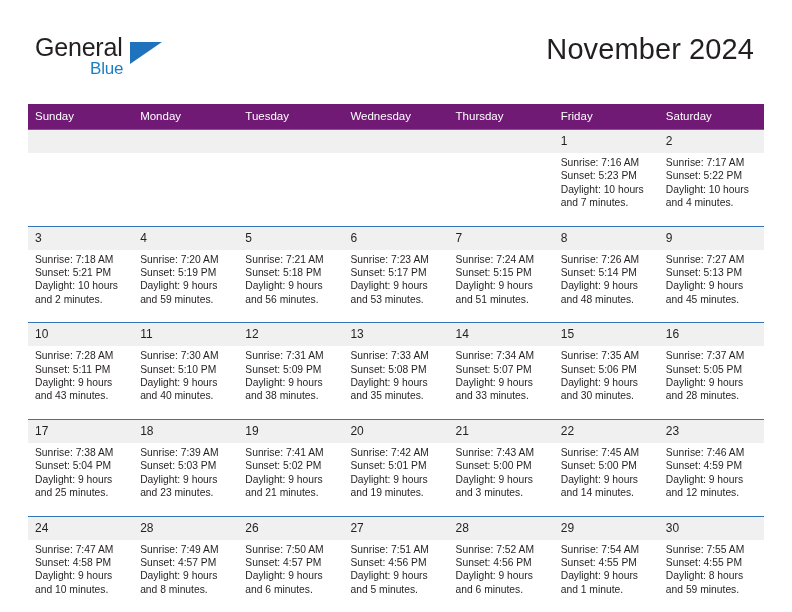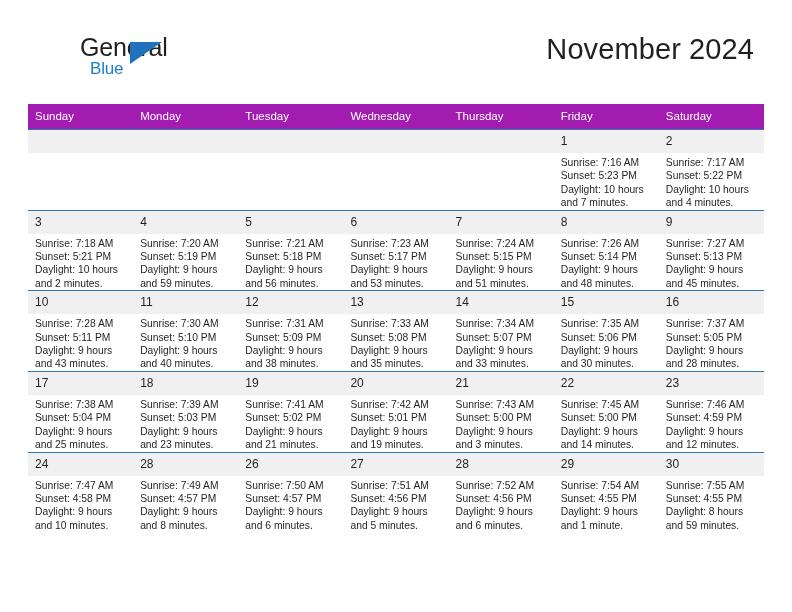--- a/index.html
+++ b/index.html
@@ -37,21 +37,20 @@
     height: 56px;
   }
   .brand-general {
     position: absolute;
     left: 3px;
     top: 0px;
     font-size: 25px;
     line-height: 28px;
     color: #231f20;
     letter-spacing: -0.2px;
-    margin-left: 45px;
   }
   .brand-blue {
     position: absolute;
     left: 58px;
     top: 22px;
     font-size: 17px;
     line-height: 28px;
     color: #1b7fc4;
     letter-spacing: -0.2px;
   }
@@ -89,21 +88,21 @@
   
   .calendar {
     position: absolute;
     left: 28px;
     top: 104px;
     width: 736px;
     border-collapse: collapse;
     table-layout: fixed;
   }
   .calendar th {
-    background: #a21caf;
+    background: #701a75;
     color: #ffffff;
     font-size: 11.5px;
     font-weight: normal;
     text-align: left;
     padding: 5px 0 6px 7px;
     height: 14px;
     border: none;
   }
   .calendar td {
     vertical-align: top;
@@ -116,21 +115,21 @@
     display: block;
     background: #f0f0f0;
     font-size: 12px;
     line-height: 15px;
     color: #231f20;
     padding: 4px 0 4px 7px;
     min-height: 15px;
   }
   .cell-lines {
     display: block;
-    padding: 3px 5px 0 7px;
+    padding: 3px 5px 16px 7px;
   }
   .cell-lines span {
     display: block;
     font-size: 10.3px;
     line-height: 13.4px;
     color: #231f20;
     white-space: nowrap;
   }
   td.empty .daynum {
     background: #f0f0f0;

